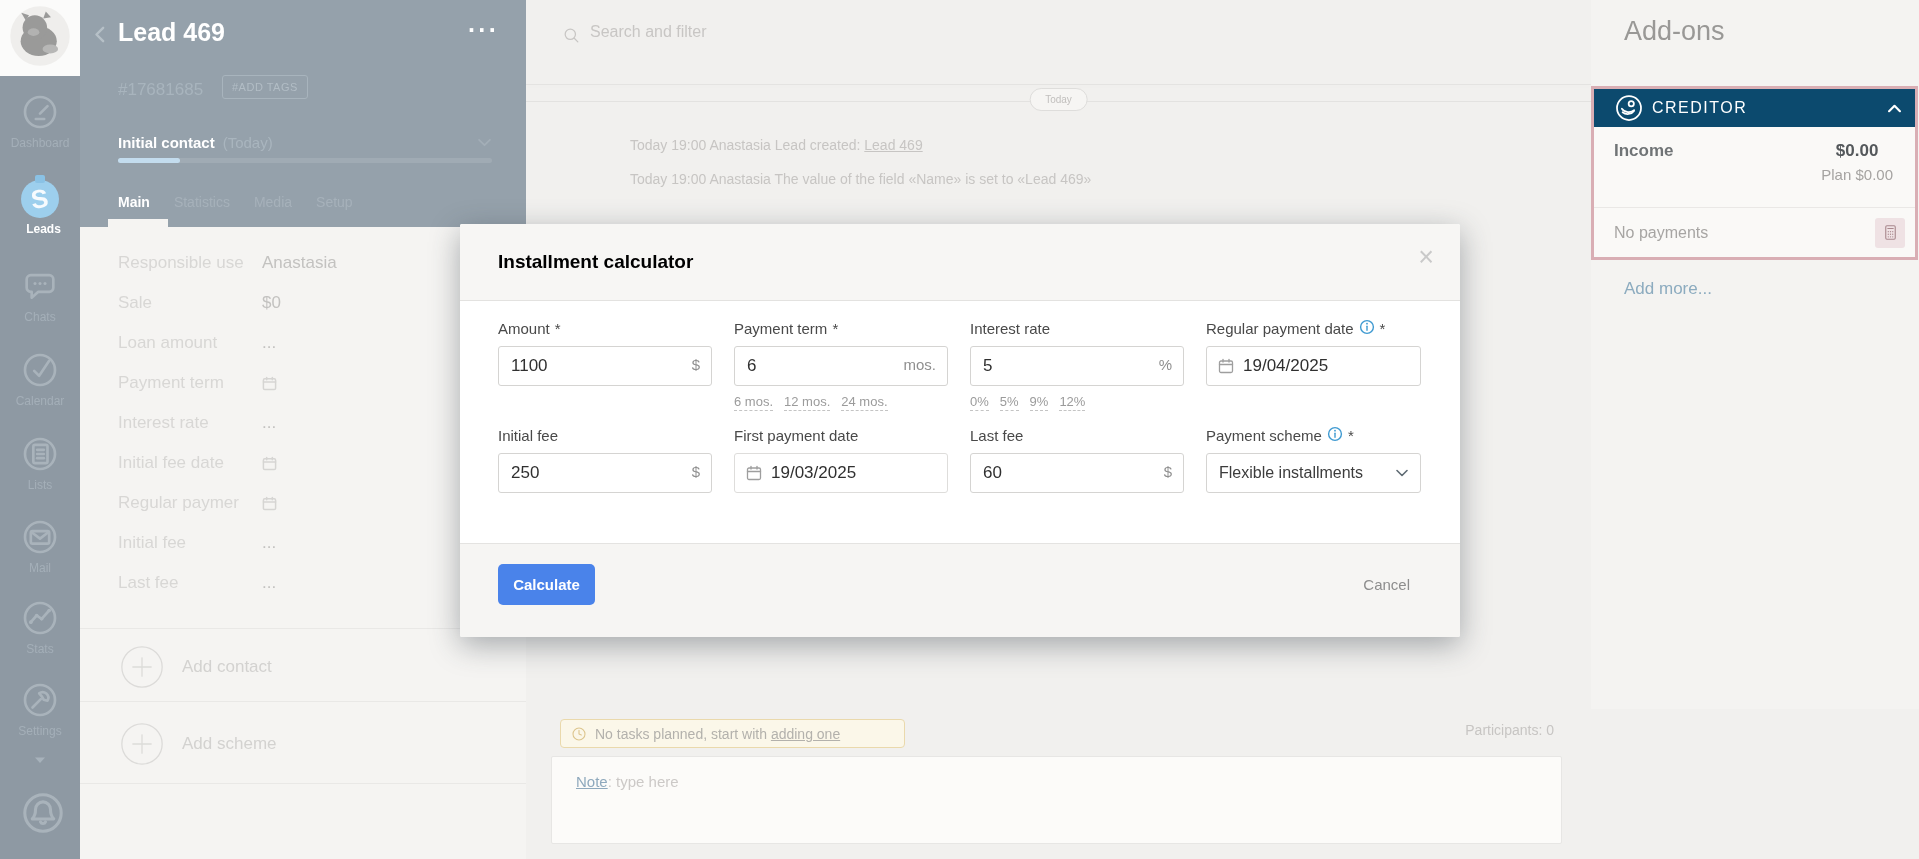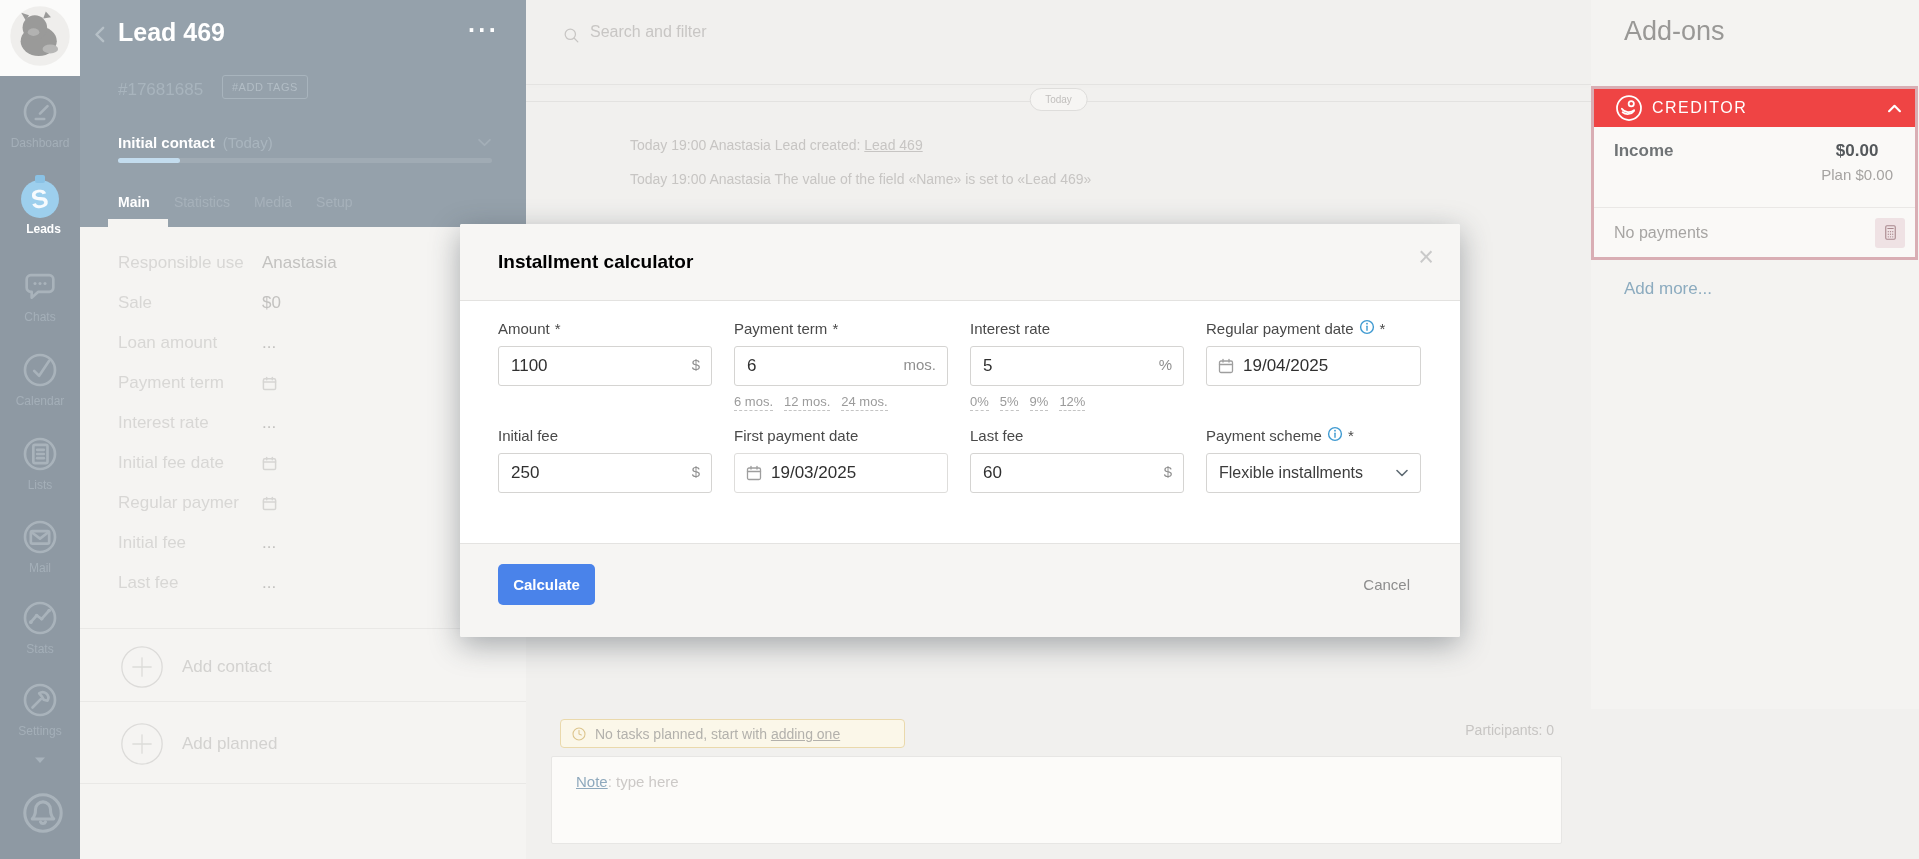--- a/index.html
+++ b/index.html
@@ -65,21 +65,21 @@
   .task-banner a{color:#b3b1ac;text-decoration:underline;cursor:pointer;}
   .participants{position:absolute;right:37px;top:722px;font-size:14px;color:#c7c5c3;}
   .note-box{position:absolute;left:25px;top:756px;width:1011px;height:88px;background:#fcfbf9;border:1px solid #e7e6e4;border-radius:2px;box-sizing:border-box;padding:16px 24px;cursor:text;}
   .note-label{font-size:15px;color:#8fa9bd;text-decoration:underline;cursor:pointer;text-align:center;}
   .note-ph{font-size:15px;color:#ccc9c7;}
 
   
   #addons{position:absolute;left:1591px;top:0;width:328px;height:709px;background:#f4f3f1;}
   .addons-title{position:absolute;left:33px;top:16px;font-size:27px;color:#999896;}
   .widget{position:absolute;left:0;top:86px;width:327px;border:3px solid #d9aeb4;box-sizing:border-box;background:#faf9f7;}
-  .w-header{height:38px;background:#ef4444;display:flex;align-items:center;padding-left:20px;cursor:pointer;}
+  .w-header{height:38px;background:#0c4a6e;display:flex;align-items:center;padding-left:20px;cursor:pointer;}
   .w-ic{width:30px;height:30px;color:#ffffff;}
   .w-name{color:#ffffff;font-size:16px;letter-spacing:1.5px;margin-left:8px;}
   .w-chev{margin-left:auto;margin-right:14px;color:#ffffff;}
   .w-income{height:80px;box-sizing:border-box;padding:14px 22px 0 20px;display:flex;justify-content:space-between;}
   .w-income-label{font-size:17px;font-weight:bold;color:#707476;}
   .w-income-right{text-align:center;}
   .w-income-val{font-size:17px;font-weight:bold;color:#54585b;}
   .w-plan{font-size:15px;color:#a5a3a1;margin-top:5px;}
   .w-div{height:1px;background:#eae8e6;}
   .w-pay{height:49px;display:flex;align-items:center;justify-content:space-between;padding:0 10px 0 20px;}
@@ -341,21 +341,21 @@
   </div>
   <div class="lp-div" style="top:701px;"></div>
   <div class="lp-add" style="top:722px;">
     <span class="pluscirc">
       <svg class="ic" viewBox="0 0 48 48" width="44" height="44" style="stroke-width:1.4;">
           <circle cx="24" cy="24" r="22"></circle>
           <line x1="24" y1="14" x2="24" y2="34"></line>
           <line x1="14" y1="24" x2="34" y2="24"></line>
         </svg>
     </span>
-    <span class="atxt">Add planned</span>
+    <span class="atxt">Add scheme</span>
   </div>
   <div class="lp-div" style="top:783px;"></div>
 </div>
 
 <div id="feed">
   <span class="search-ic">
     <svg class="ic" viewBox="0 0 24 24" width="19" height="19">
         <circle cx="10.5" cy="10.5" r="6.5"></circle>
         <line x1="15.5" y1="15.5" x2="20" y2="20"></line>
       </svg>

